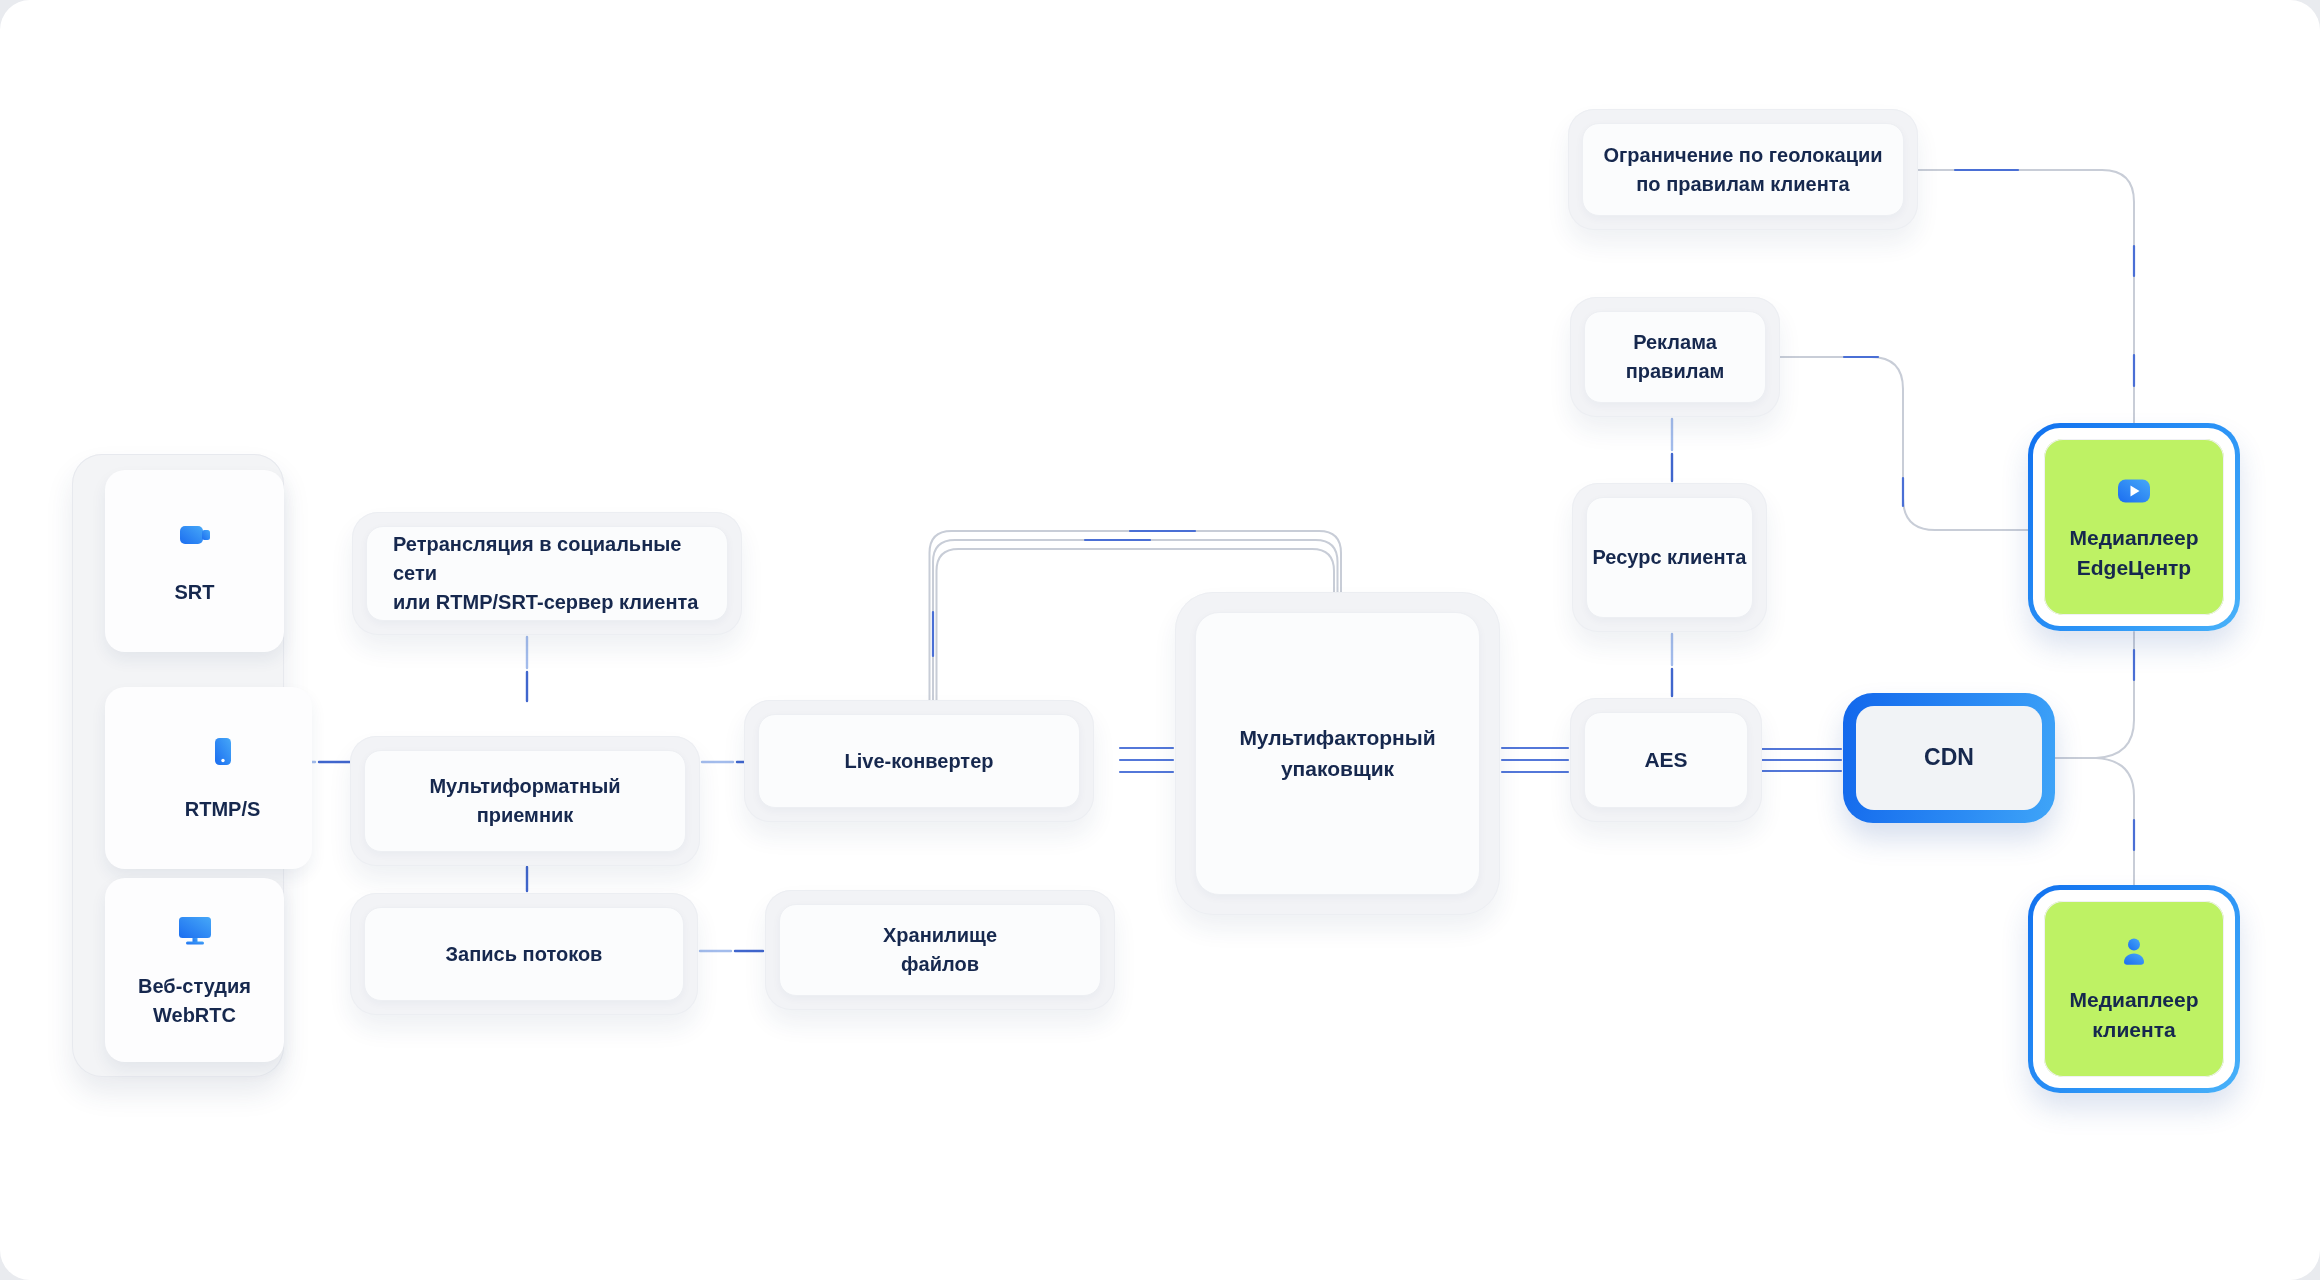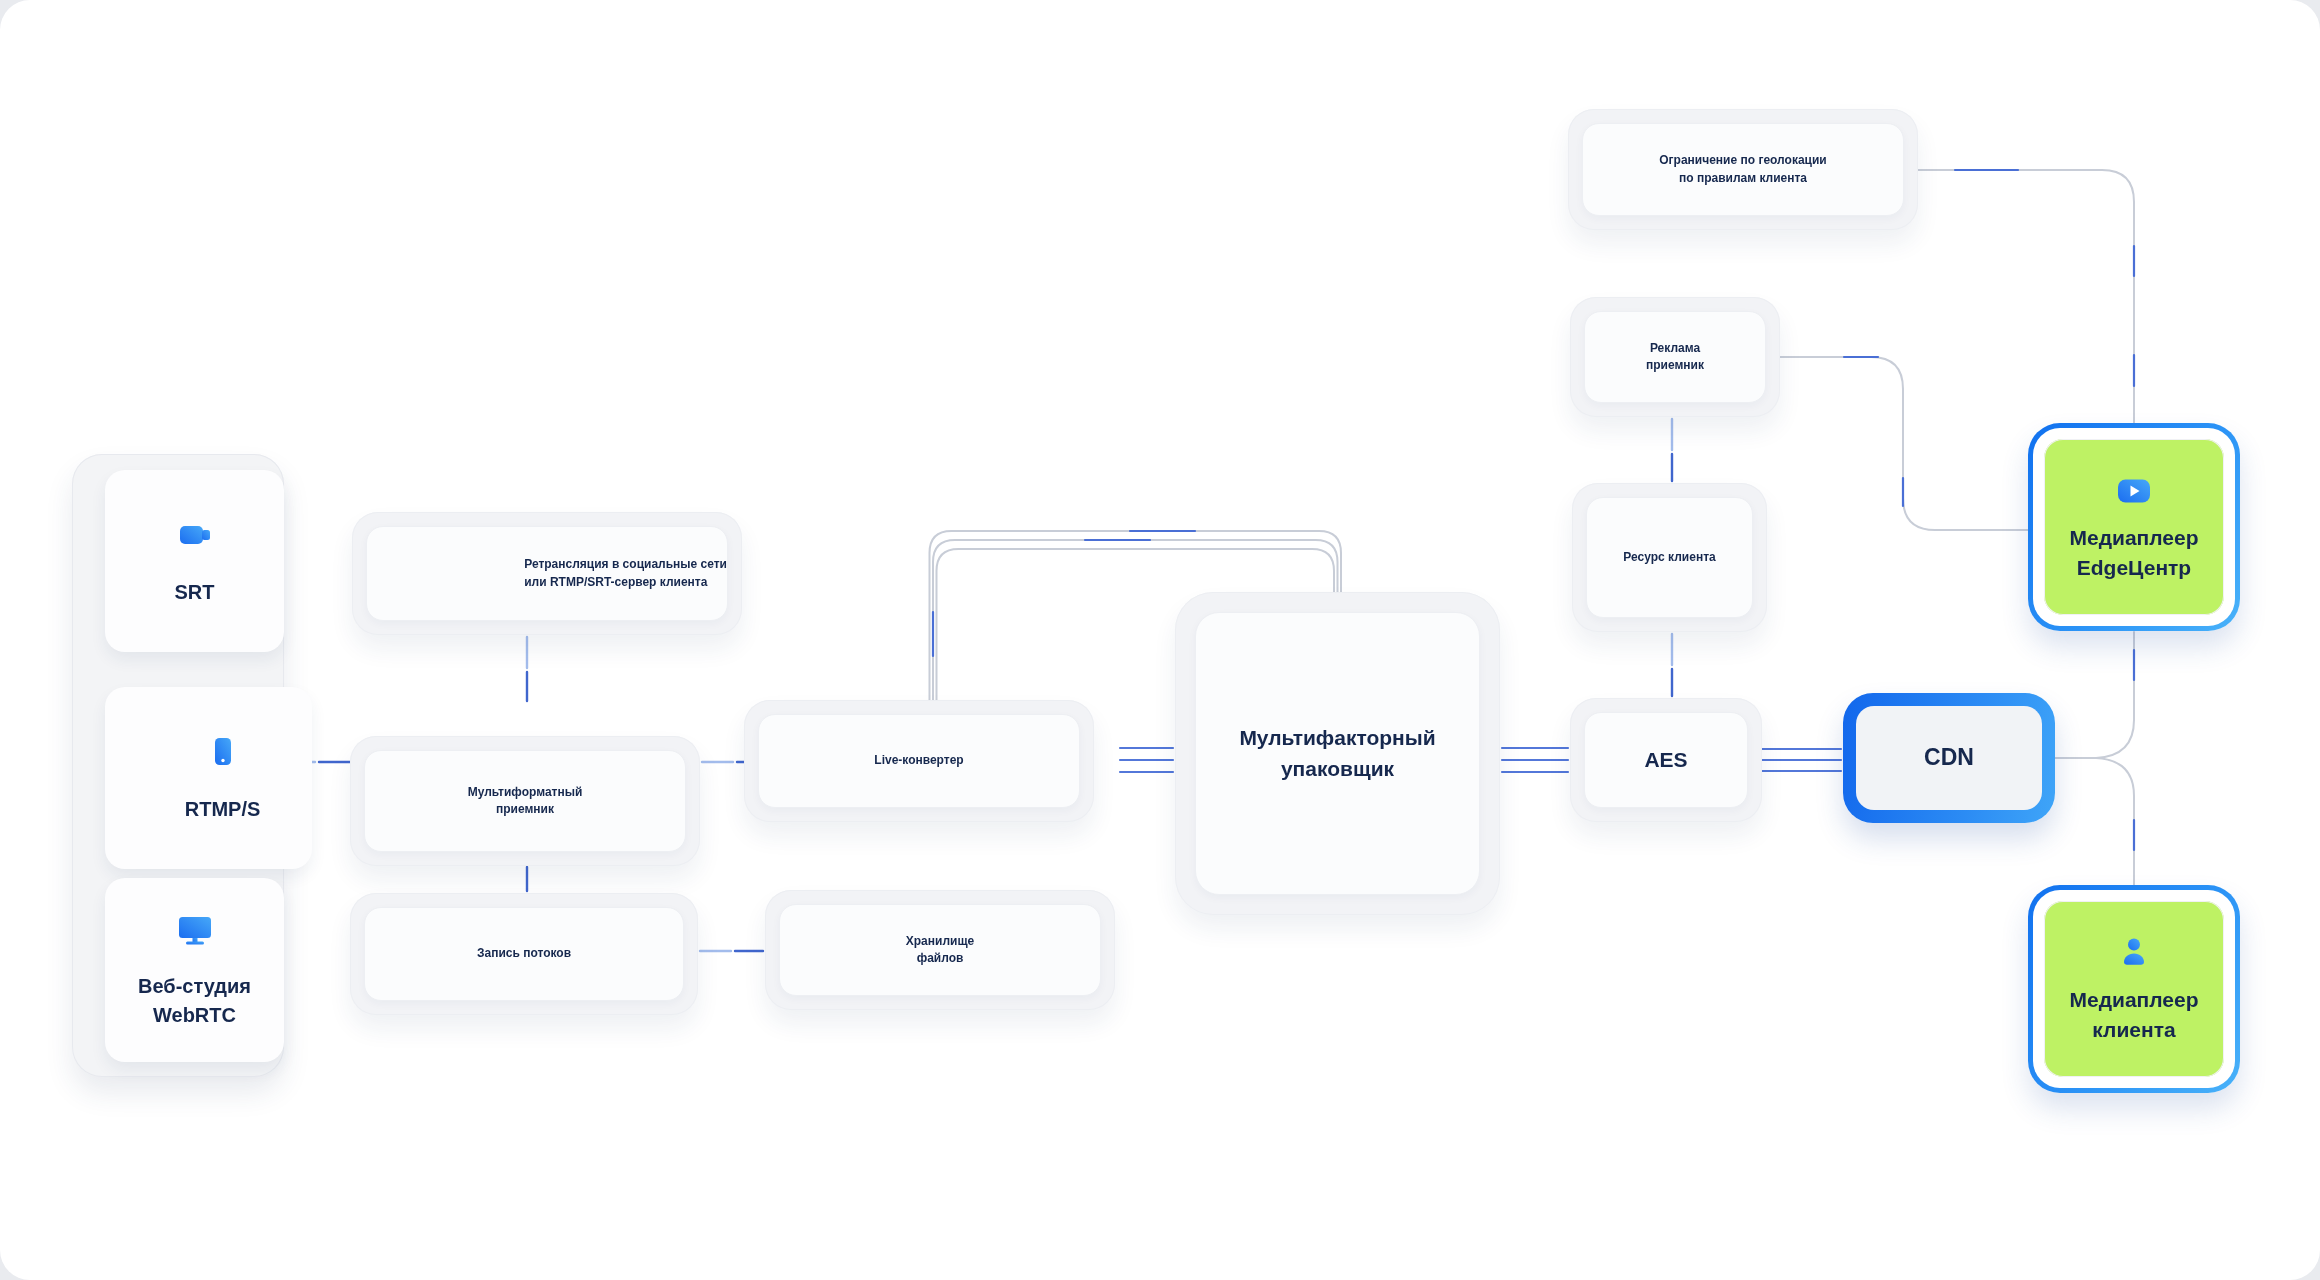--- a/index.html
+++ b/index.html
@@ -4,21 +4,21 @@
 <style>
   html,body{margin:0;padding:0;background:#e9ebef;font-family:"Liberation Sans","DejaVu Sans",sans-serif;}
   .canvas{position:relative;width:2320px;height:1280px;background:#ffffff;border-radius:30px;overflow:hidden;margin:0 auto;}
   .wires{position:absolute;left:0;top:0;z-index:1;}
   .node{position:absolute;z-index:2;box-sizing:border-box;}
 
   
   .dbl{background:#f2f3f6;border-radius:26px;box-shadow:0 14px 24px rgba(35,55,100,.07), inset 0 0 0 1px #eceef2;}
   .dbl .inner{position:absolute;inset:14px;background:#fbfcfd;border:1px solid #edeff3;border-radius:17px;
               display:flex;align-items:center;justify-content:center;box-shadow:0 3px 8px rgba(35,55,100,.04);}
-  .lbl{white-space:pre-line;text-align:center;color:#16284e;font-weight:700;font-size:12px;line-height:1.45;}
+  .lbl{white-space:pre-line;text-align:center;color:#16284e;font-weight:700;font-size:20px;line-height:1.45;}
   .ta-l .lbl{text-align:left;}
 
   
   .panel{background:#f3f4f6;border-radius:30px;box-shadow:0 16px 28px rgba(35,55,100,.10), inset 0 0 0 1px #e7e9ee;}
   .srccard{position:absolute;left:16px;width:179px;height:182px;background:#fdfdfe;border-radius:20px;
            box-shadow:0 8px 16px rgba(35,55,100,.07);display:flex;flex-direction:column;align-items:center;justify-content:center;gap:22px;margin-left:17px;}
   .srccard .lbl{font-size:20px;}
 
   
   .badge{background:#d9e6fa;border-radius:22px;display:flex;align-items:center;justify-content:center;}
@@ -184,21 +184,21 @@
   <div class="node dbl" style="left:1568px;top:109px;width:350px;height:121px;">
     <div class="inner">
         <span class="lbl">Ограничение по геолокации
 по правилам клиента</span>
       </div>
   </div>
 
   <div class="node dbl" style="left:1570px;top:297px;width:210px;height:120px;">
     <div class="inner">
         <span class="lbl">Реклама
-приемник</span>
+правилам</span>
       </div>
   </div>
 
   <div class="node dbl" style="left:1572px;top:483px;width:195px;height:149px;">
     <div class="inner">
         <span class="lbl">Ресурс клиента</span>
       </div>
   </div>
 
   <div class="node cdn" style="left:1843px;top:693px;width:212px;height:130px;">

